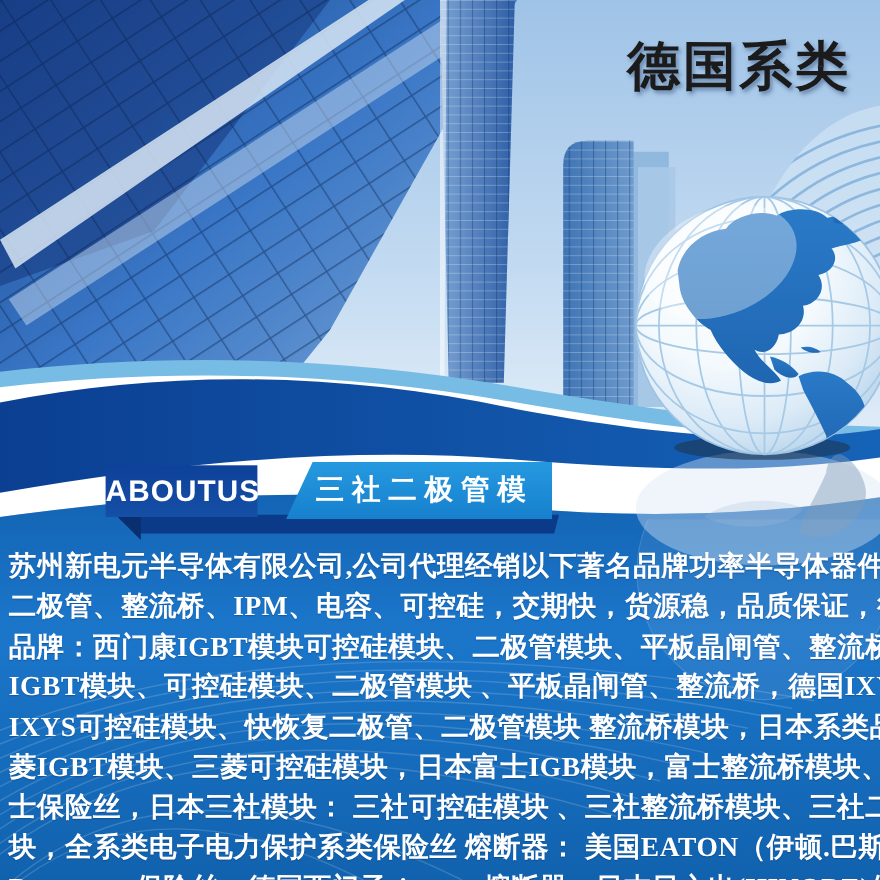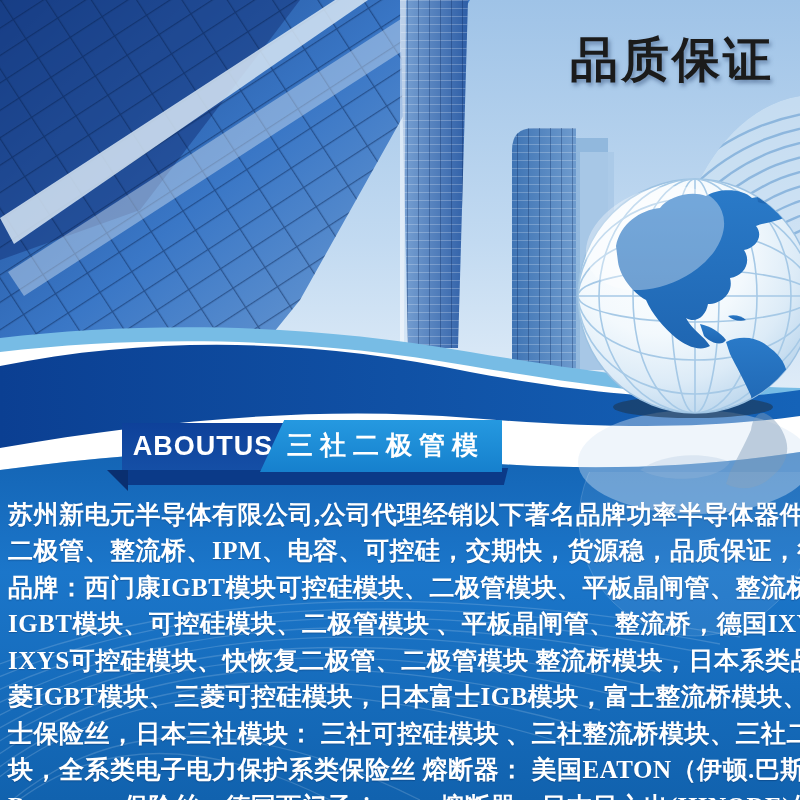--- a/index.html
+++ b/index.html
@@ -17,21 +17,21 @@
   }
   .banner-shadow{
     position:absolute;left:126px;top:468px;width:380px;height:17px;
     background:#0b3a88;transform:skewX(-14deg);
   }
   .banner-fold{
     position:absolute;left:107px;top:470px;width:0;height:0;
     border-top:21px solid #0a2f70;border-left:21px solid transparent;
   }
   .banner-dark{
-    position:absolute;left:122px;top:423px;width:162px;height:47px;
+    position:absolute;left:96px;top:423px;width:138px;height:47px;
     background:linear-gradient(180deg,#0e419a,#154fa6);
     color:#ffffff;font-weight:bold;font-size:27px;letter-spacing:1px;
     line-height:47px;text-align:center;
   }
   .banner-light{
     position:absolute;left:260px;top:420px;width:242px;height:52px;
     background:linear-gradient(180deg,#2599e0,#1680cd);
     clip-path:polygon(10% 0,100% 0,100% 100%,0 100%);
     color:#ffffff;font-family:"Liberation Serif",serif;font-weight:bold;
     font-size:26px;letter-spacing:7px;line-height:52px;text-align:center;
@@ -202,21 +202,21 @@
         <path d="M756,192 C766,184 782,186 788,194 C784,202 768,206 758,202 Z"></path>
         <path d="M700,324 C710,326 720,332 726,340 C722,346 712,344 704,336 Z"></path>
         <path d="M728,316 C734,314 742,316 746,320 C740,322 732,320 728,316 Z"></path>
         <path d="M726,342 C742,334 760,338 770,348 C784,358 790,372 786,386 C782,400 772,410 764,413
                  C757,414 752,406 751,396 C745,382 736,366 730,354 Z"></path>
       </g>
       <ellipse cx="655" cy="238" rx="72" ry="48" fill="#ffffff" opacity="0.35" transform="rotate(-22 655 238)"></ellipse>
     </g>
   </svg>
 
-  <div class="page-title">品质保证</div>
+  <div class="page-title">德国系类</div>
 
   <div>
     <div class="banner-shadow"></div>
     <div class="banner-fold"></div>
     <div class="banner-dark">ABOUTUS</div>
     <div class="banner-light">三社二极管模</div>
   </div>
 
   <div>
     <div class="intro-line" style="top:498px">苏州新电元半导体有限公司,公司代理经销以下著名品牌功率半导体器件IGBT、</div>

